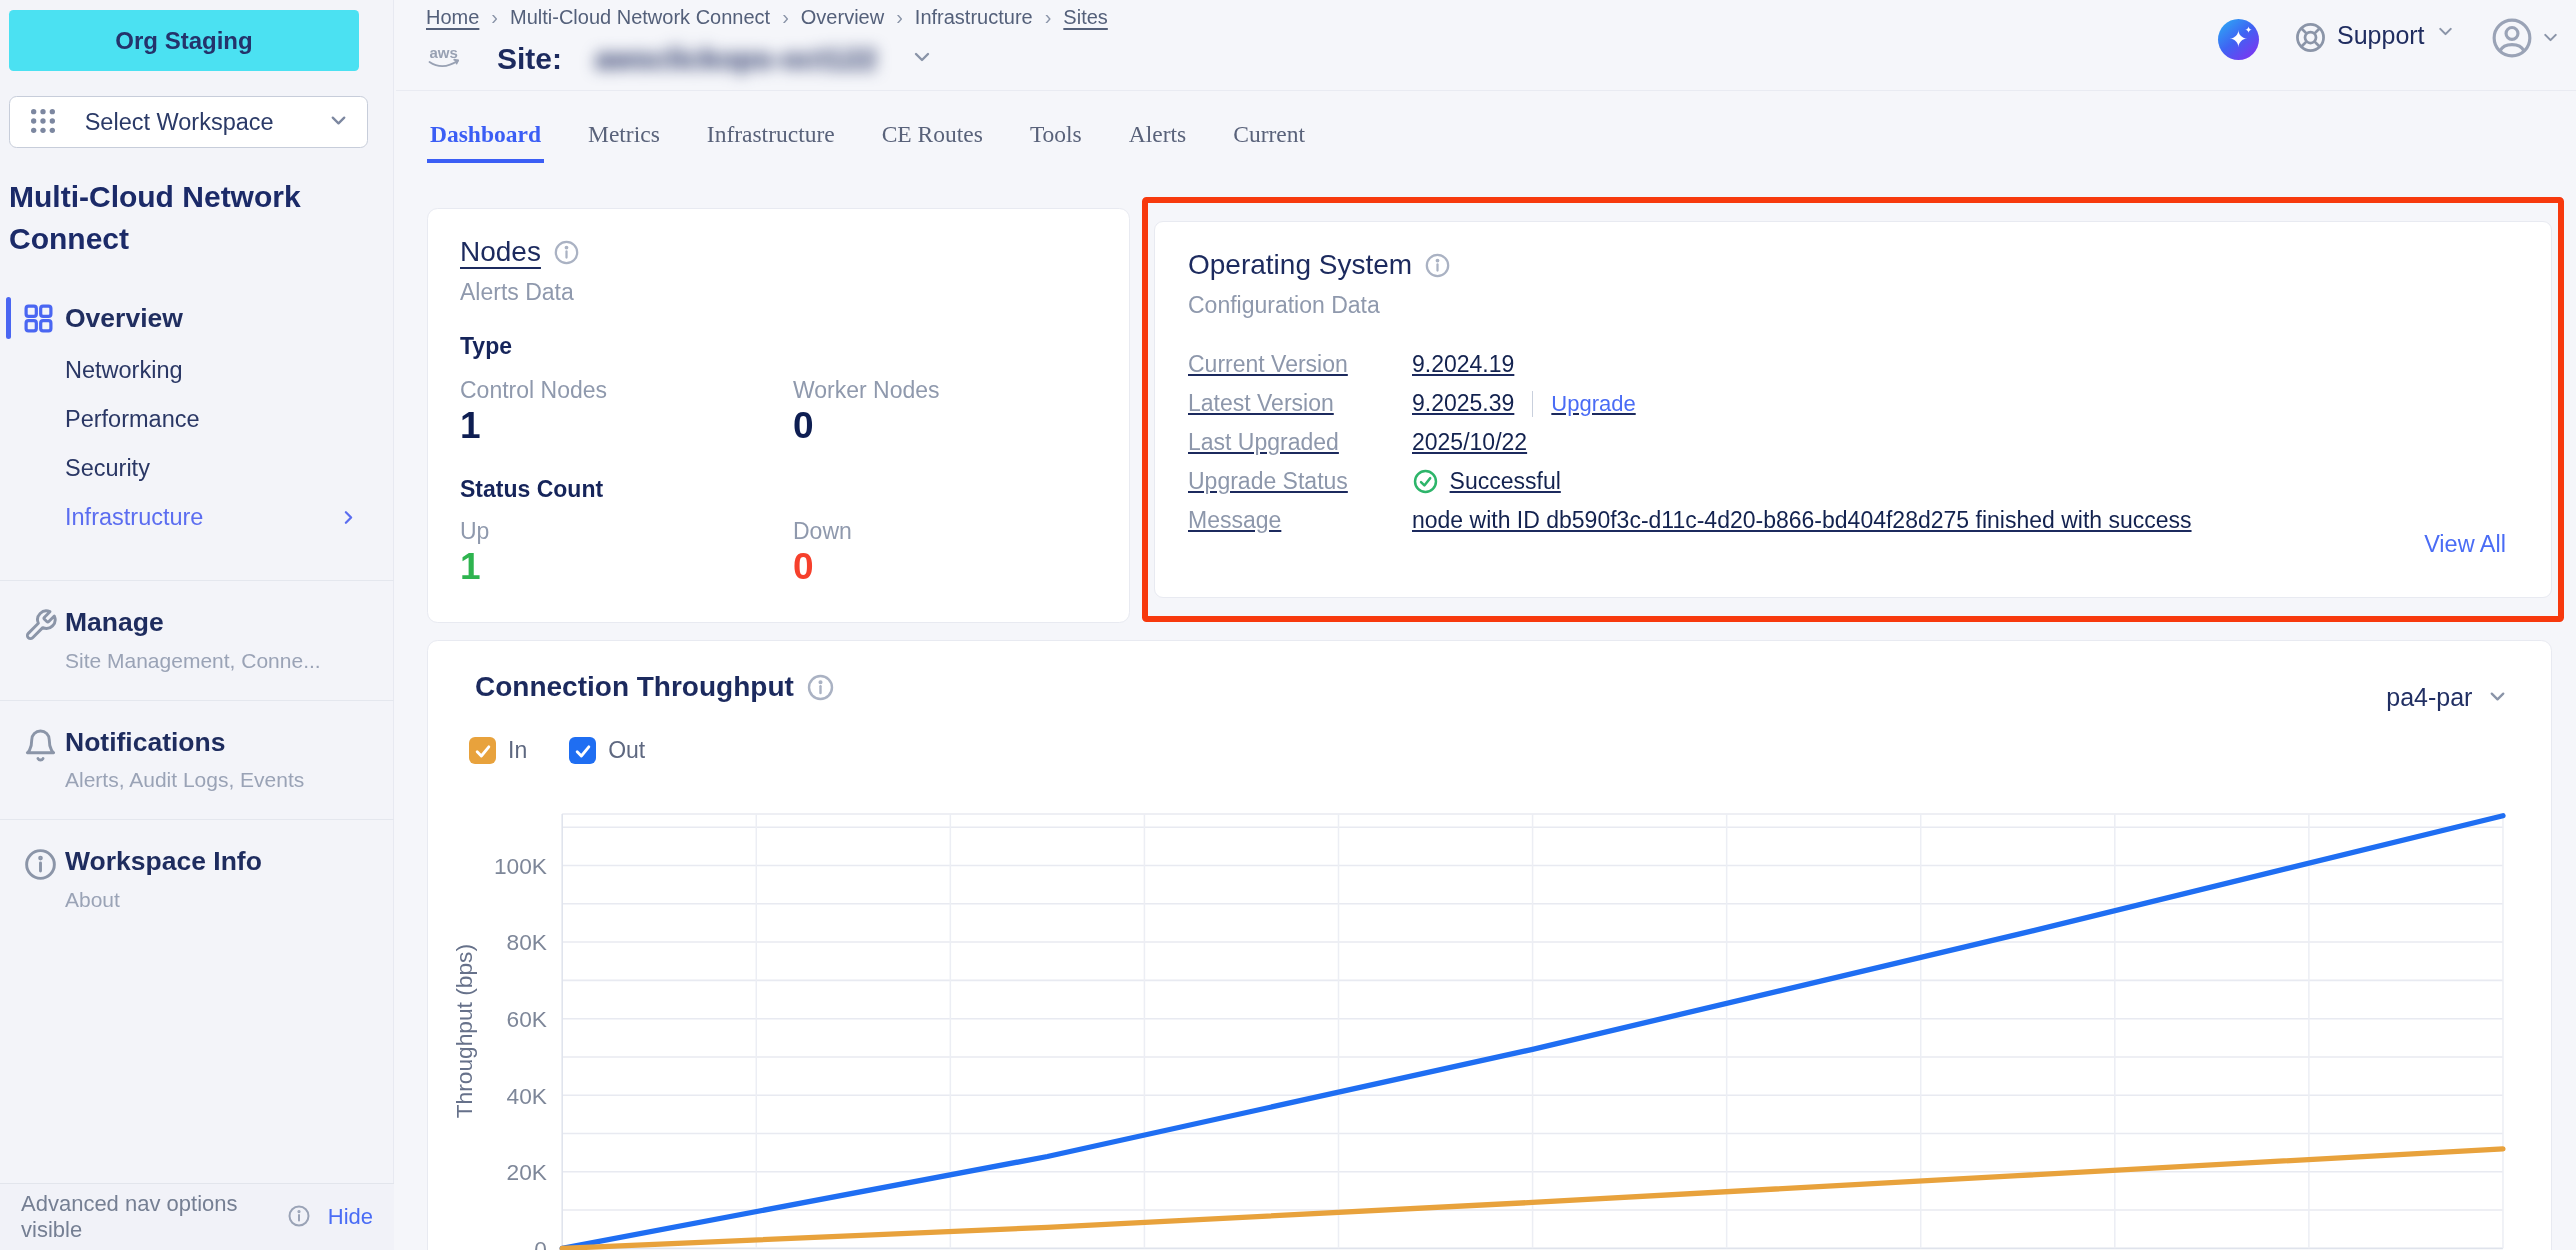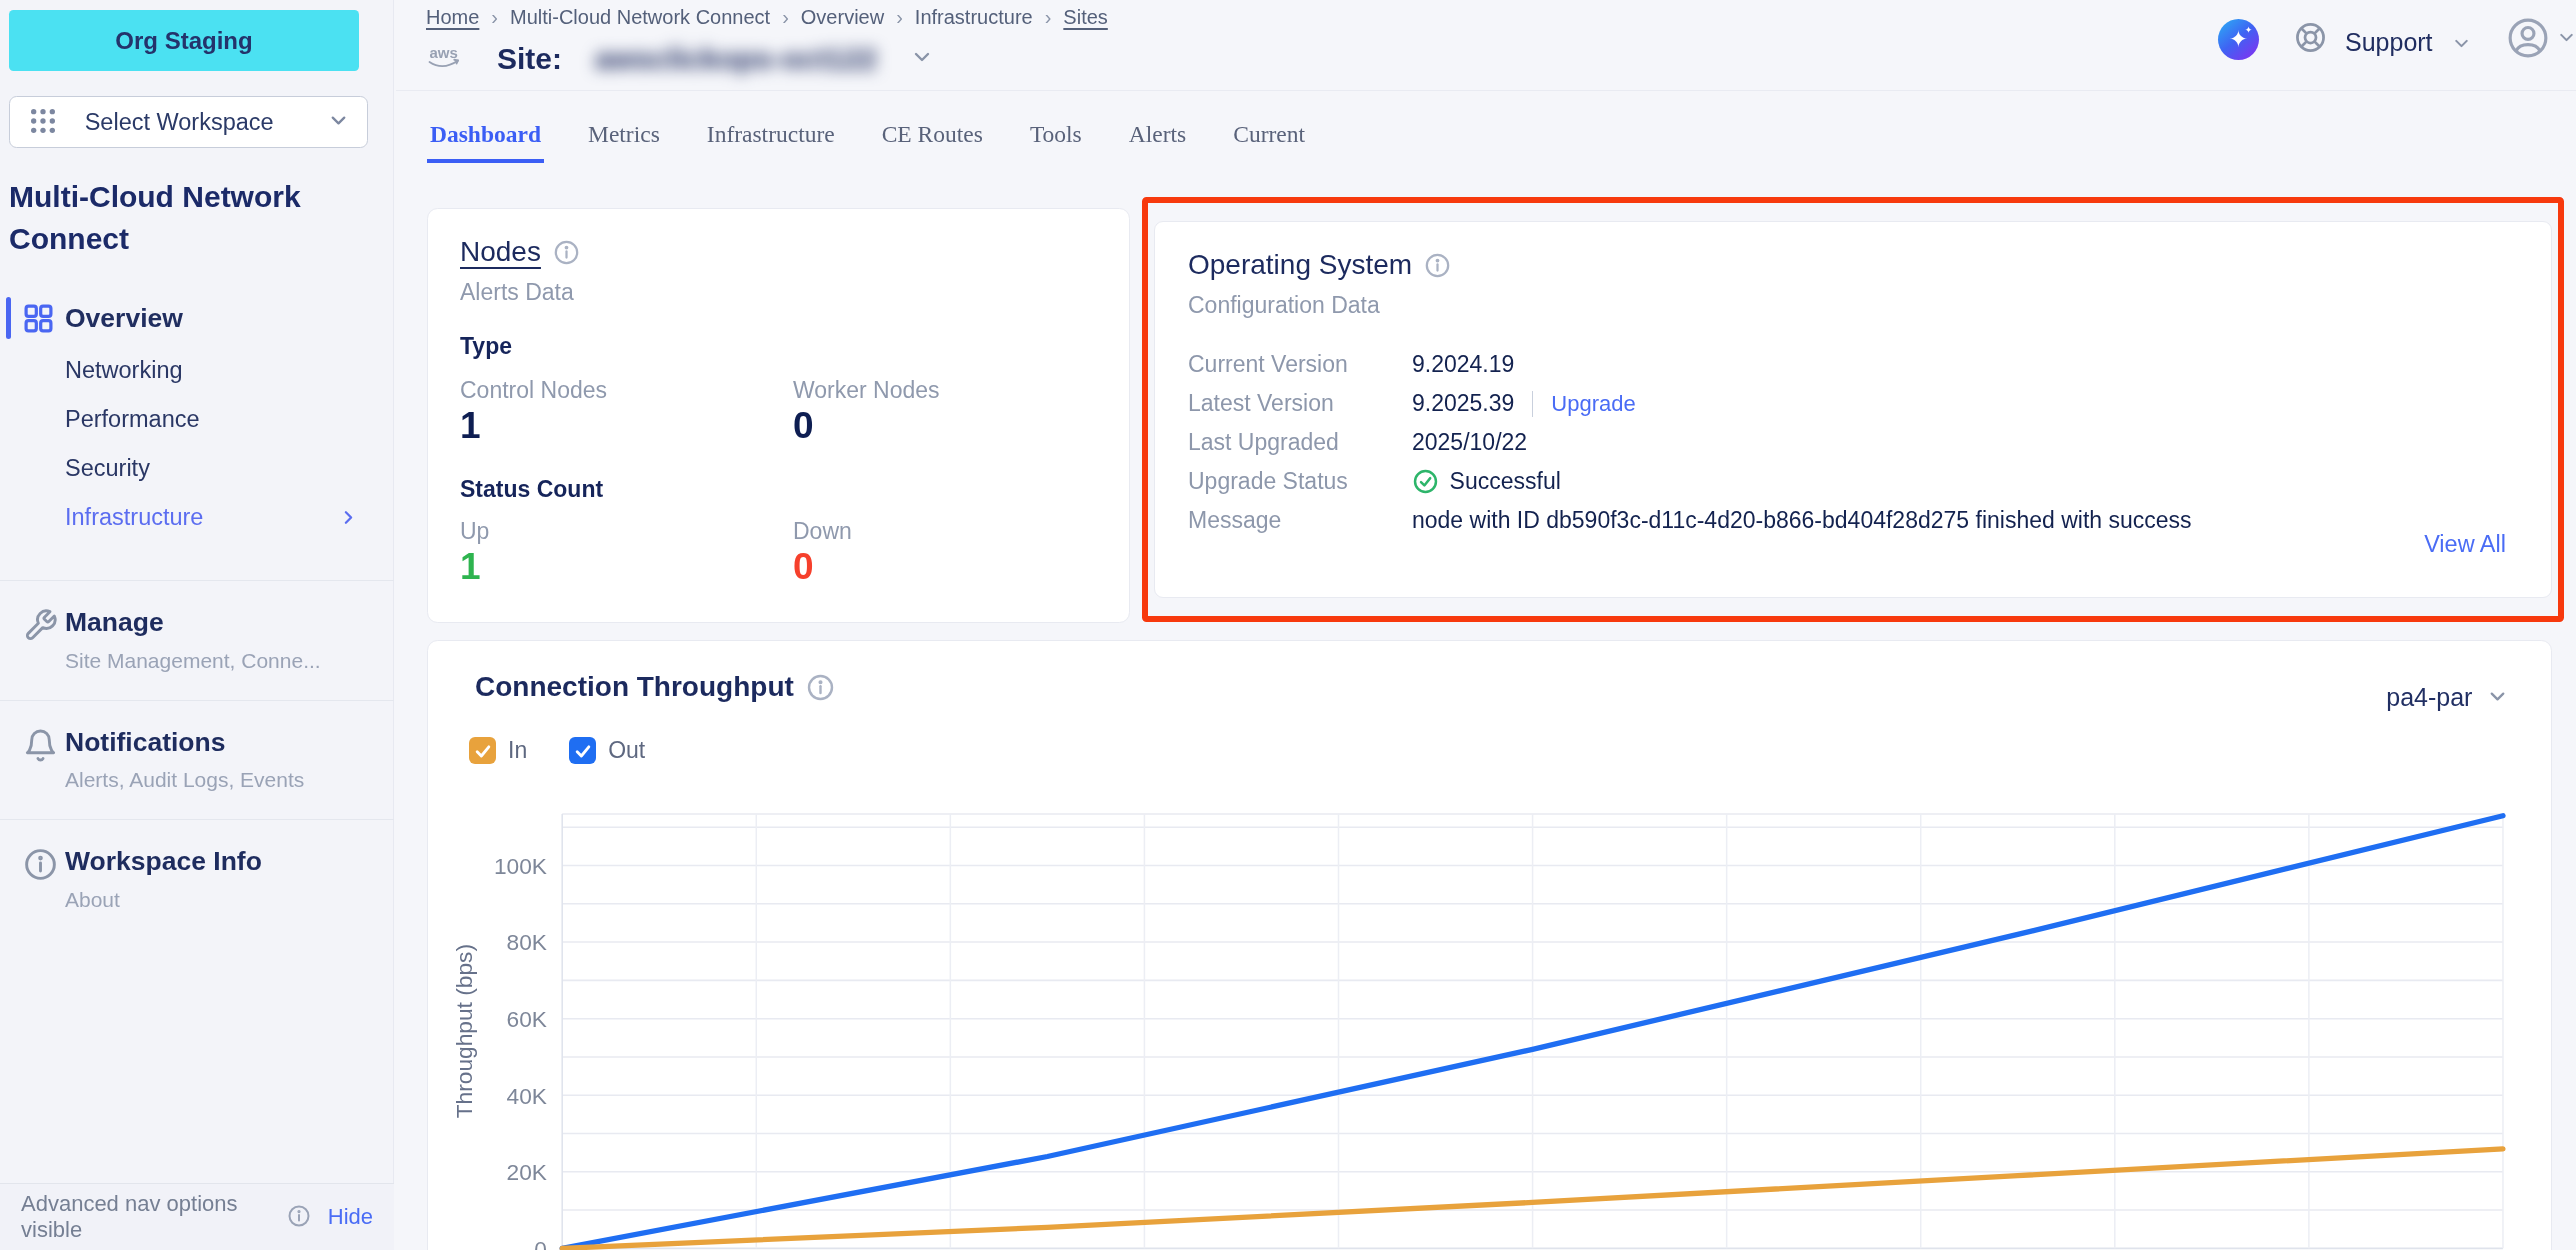--- a/index.html
+++ b/index.html
@@ -40,21 +40,21 @@
   .crumb-sep { color:#8a94a8; font-size:20px; }
   .site-row { position:absolute; left:425px; top:36px; display:flex; align-items:center; gap:33px; height:45px; }
   .site-label { font-size:30px; font-weight:600; color:#1c2a5e; }
   .site-name { font-size:30px; font-weight:600; color:#1c2a5e; filter:blur(7.6px); }
   .hdr-divider { position:absolute; left:396px; top:90px; width:2180px; height:0.8px; background:#e9ebf2; }
   .hdr-actions { position:absolute; left:2218px; top:16.7px; display:flex; align-items:center; gap:35px; }
   .sparkle { width:41px; height:41px; border-radius:50%; background:linear-gradient(140deg,#2ab1f5 0%,#3f63f3 48%,#8a2bf0 100%);
              display:flex; align-items:center; justify-content:center; position:relative; color:#fff; }
   .sparkle .big { font-size:23px; line-height:1; }
   .sparkle .small { position:absolute; top:6px; right:6.8px; font-size:9px; }
-  .support { display:flex; align-items:flex-end; gap:18px; }
+  .support { display:flex; align-items:flex-start; gap:10px; }
   .support .lbl { font-size:25px; color:#202d60; }
   .avatar-group { display:flex; align-items:center; gap:7.6px; }
 
   
   .tabs { position:absolute; left:427px; top:121px; display:flex; gap:41px;font-family:Liberation Serif, serif; }
   .tab { font-size:23.5px; color:#59627a; font-weight:500; padding:0 3px 10.6px 3px; border-bottom:4.5px solid transparent; }
   .tab.active { color:#3b5ef5; font-weight:700; border-bottom-color:#3b5ef5; }
 
   
   .card { position:absolute; background:#fff; border:0.8px solid #e8eaf1; border-radius:10.6px; }
@@ -70,21 +70,21 @@
   .kv-label { font-size:23px; color:#8f99ad; }
   .kv-value { font-size:37px; font-weight:700; color:#0e1e52; }
   .kv-value.green { color:#2eb44f; }
   .kv-value.red { color:#f6402c; }
   .col2 { position:absolute; left:365px; }
 
   
   .os-highlight { position:absolute; left:1142px; top:197px; width:1422px; height:425px; border:6px solid #f7390d; border-radius:4.5px; padding:18px 6px; }
   .os-card { position:relative; width:100%; height:100%; background:#fff; border:0.8px solid #e8eaf1; border-radius:9px; padding:27px 33px; }
   .os-rows { position:absolute; left:33px; top:123px; }
-  .os-row { display:flex; align-items:center; height:39px; }
+  .os-row { display:flex; align-items:center; height:39px;text-decoration:underline; }
   .os-label { width:224px; font-size:23px; color:#8d97ab; }
   .os-value { font-size:23px; font-weight:500; color:#13224f; display:flex; align-items:center; }
   .upg-link { margin-left:18px; padding-left:18px; border-left:1.5px solid #c9d0dd; color:#4a6cf5; font-size:22px; font-weight:400; }
   .succ-ico { margin-right:10.6px; display:flex; }
   .view-all { position:absolute; right:45px; bottom:39px; font-size:23.5px; color:#4a6cf5; }
 
   
   .tp-card { left:427px; top:640px; width:2125px; height:667px; }
   .tp-inner { position:relative; width:100%; height:100%; padding:30px 42px 0 47px; }
   .tp-selector { position:absolute; right:42px; top:42px; display:flex; align-items:center; gap:13.6px; }

